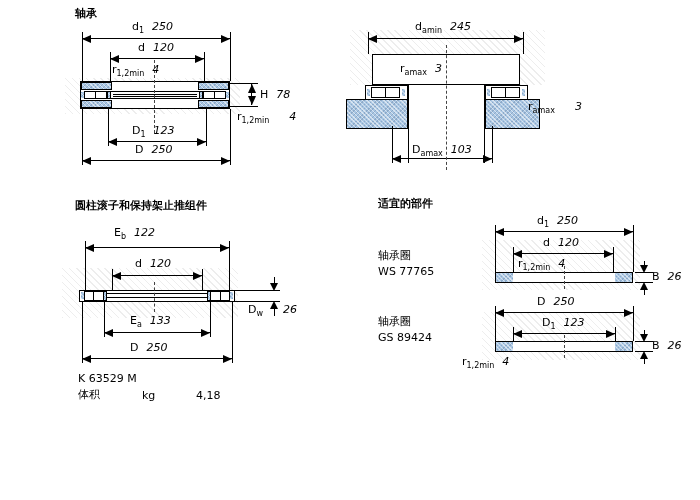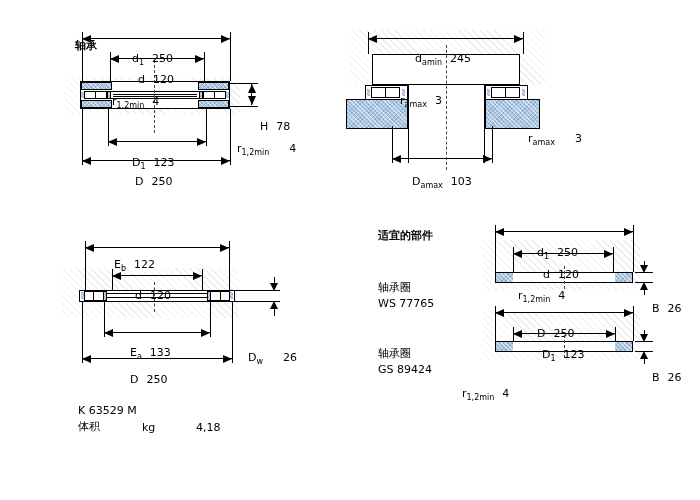--- a/index.html
+++ b/index.html
@@ -1,21 +1,21 @@
 <!DOCTYPE html>
 <html><head>
 <meta charset="utf-8">
 <style>
   html,body{margin:0;padding:0;background:#fff;}
   #canvas{position:relative;width:700px;height:500px;background:#fff;overflow:hidden;
           font-family:"DejaVu Sans","Liberation Sans",sans-serif;color:#000;}
-  .t{position:absolute;font-size:11px;line-height:12px;white-space:nowrap;z-index:6;margin-top:32px;}
+  .t{position:absolute;font-size:11px;line-height:12px;white-space:nowrap;z-index:6;}
   .bold{font-weight:bold;}
   .t sub{font-size:8px;line-height:0;}
-  .val{margin-left:8px;}
+  .val{margin-left:8px;font-style:italic;}
   .val-w{margin-left:20px;}
   .hatch{position:absolute;z-index:1;
          background-image:repeating-linear-gradient(45deg,rgba(130,130,130,.14) 0 1px,rgba(0,0,0,0) 1px 5px);}
   .blue{position:absolute;z-index:2;box-sizing:border-box;border:1px solid #000;background-color:#a9c6e3;
         background-image:repeating-linear-gradient(45deg,rgba(255,255,255,.55) 0 1px,rgba(0,0,0,0) 1px 3px),
                          repeating-linear-gradient(135deg,rgba(25,55,95,.20) 0 1px,rgba(0,0,0,0) 1px 3px);}
   .nb{border:none;}
   .box{position:absolute;z-index:3;box-sizing:border-box;background:#fff;border:1px solid #000;}
   .hl{position:absolute;z-index:5;height:0;border-top:1px solid #000;}
   .vl{position:absolute;z-index:5;width:0;border-left:1px solid #000;}
@@ -138,20 +138,21 @@
 
   <div class="vl" style="left:392px;top:126px;height:37px"></div>
   <div class="vl" style="left:492px;top:126px;height:37px"></div>
   <div class="dimh" style="left:392px;top:158px;width:100px">
       <i class="al"></i>
       <i class="ar"></i>
     </div>
   <span class="t" style="left:412px;top:144px"><span>D</span><sub>amax</sub><span class="val">103</span></span>
   <div class="dash" style="left:446px;top:45px;height:125px"></div>
 
+  <span class="t bold" style="left:75px;top:200px">圆柱滚子和保持架止推组件</span>
   <div class="hatch" style="left:62px;top:268px;width:176px;height:50px"></div>
 
   <span class="t" style="left:114px;top:227px"><span>E</span><sub>b</sub><span class="val">122</span></span>
   <div class="dimh" style="left:85px;top:247px;width:144px">
       <i class="al"></i>
       <i class="ar"></i>
     </div>
   <div class="vl" style="left:85px;top:241px;height:49px"></div>
   <div class="vl" style="left:229px;top:241px;height:49px"></div>
 
@@ -176,21 +177,21 @@
     <div class="blue nb" style="left:150px;top:1px;width:3px;height:7px"></div>
   </div>
   <div class="dash" style="left:154px;top:282px;height:30px"></div>
 
   <div class="hl" style="left:235px;top:290px;width:45px"></div>
   <div class="hl" style="left:235px;top:301px;width:45px"></div>
   <div class="vl" style="left:274px;top:277px;height:7px"></div>
   <div class="tri down" style="left:270px;top:283px"></div>
   <div class="tri up" style="left:270px;top:301px"></div>
   <div class="vl" style="left:274px;top:309px;height:7px"></div>
-  <span class="t" style="left:248px;top:320px"><span>D</span><sub>w</sub><span class="val val-w">26</span></span>
+  <span class="t" style="left:248px;top:304px"><span>D</span><sub>w</sub><span class="val val-w">26</span></span>
 
   <span class="t" style="left:130px;top:315px"><span>E</span><sub>a</sub><span class="val">133</span></span>
   <div class="dimh" style="left:104px;top:332px;width:106px">
       <i class="al"></i>
       <i class="ar"></i>
     </div>
   <div class="vl" style="left:104px;top:302px;height:35px"></div>
   <div class="vl" style="left:210px;top:302px;height:35px"></div>
 
   <span class="t" style="left:130px;top:342px"><span>D</span><sub></sub><span class="val">250</span></span>

